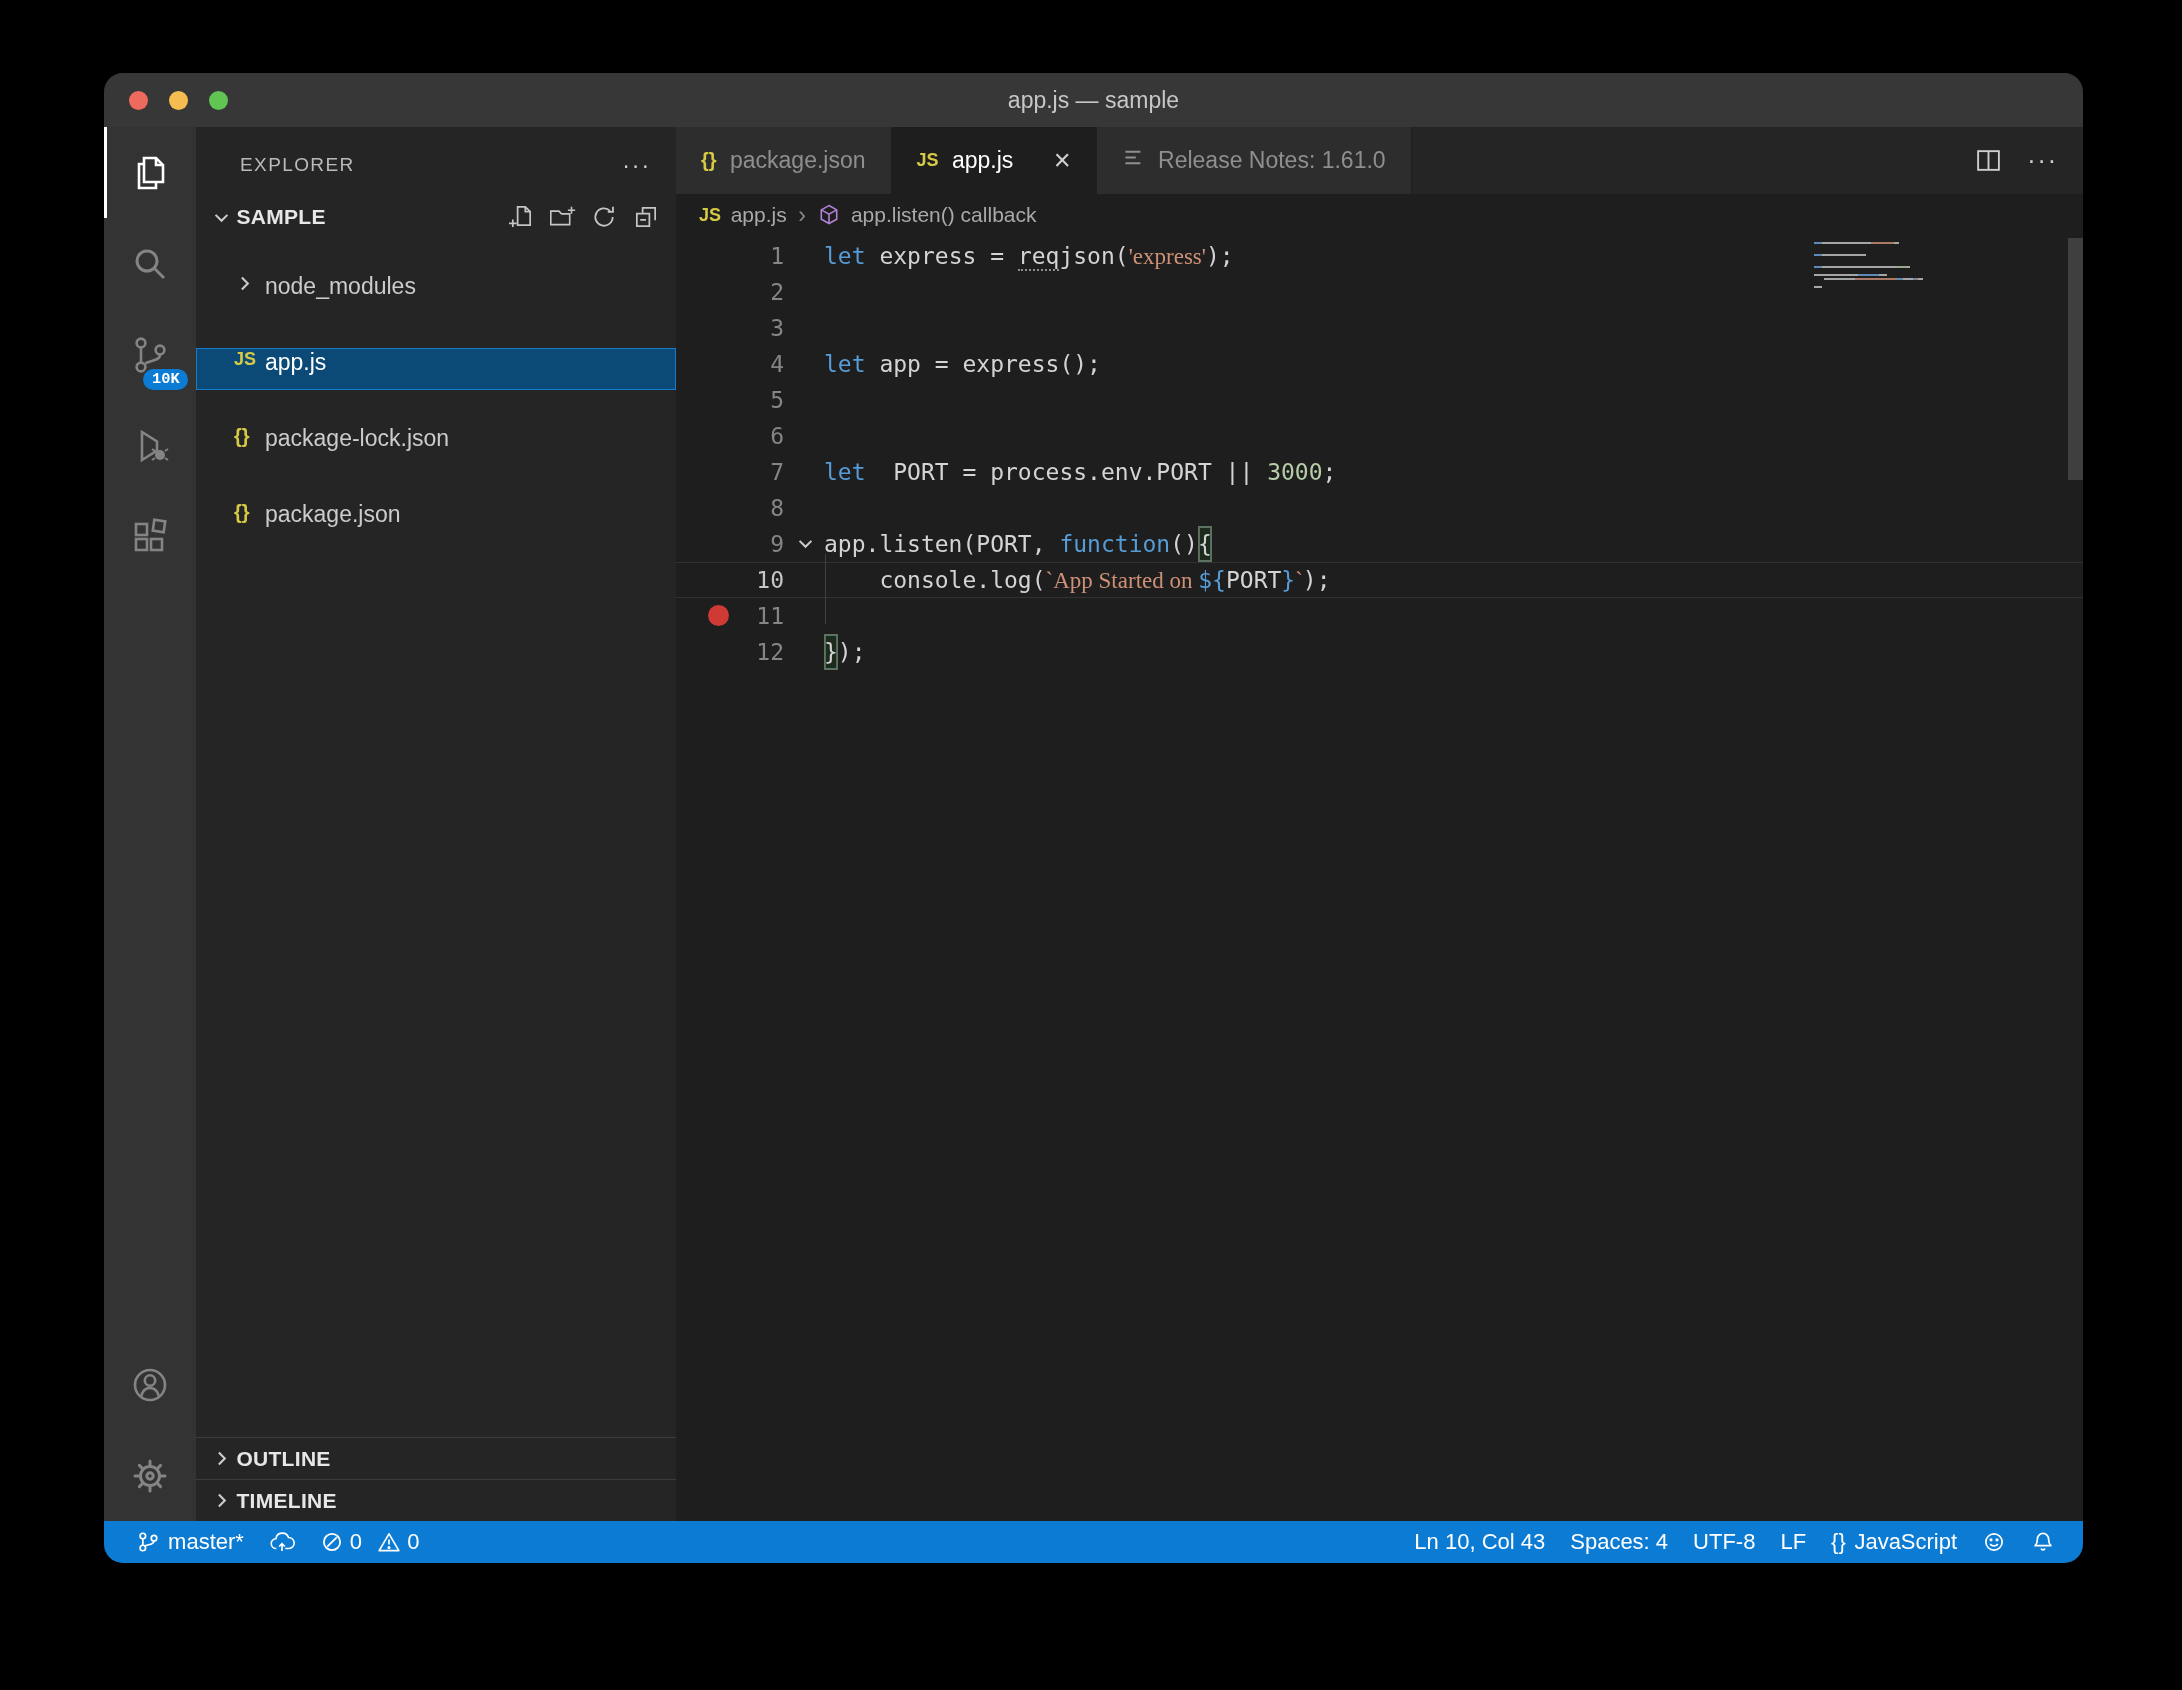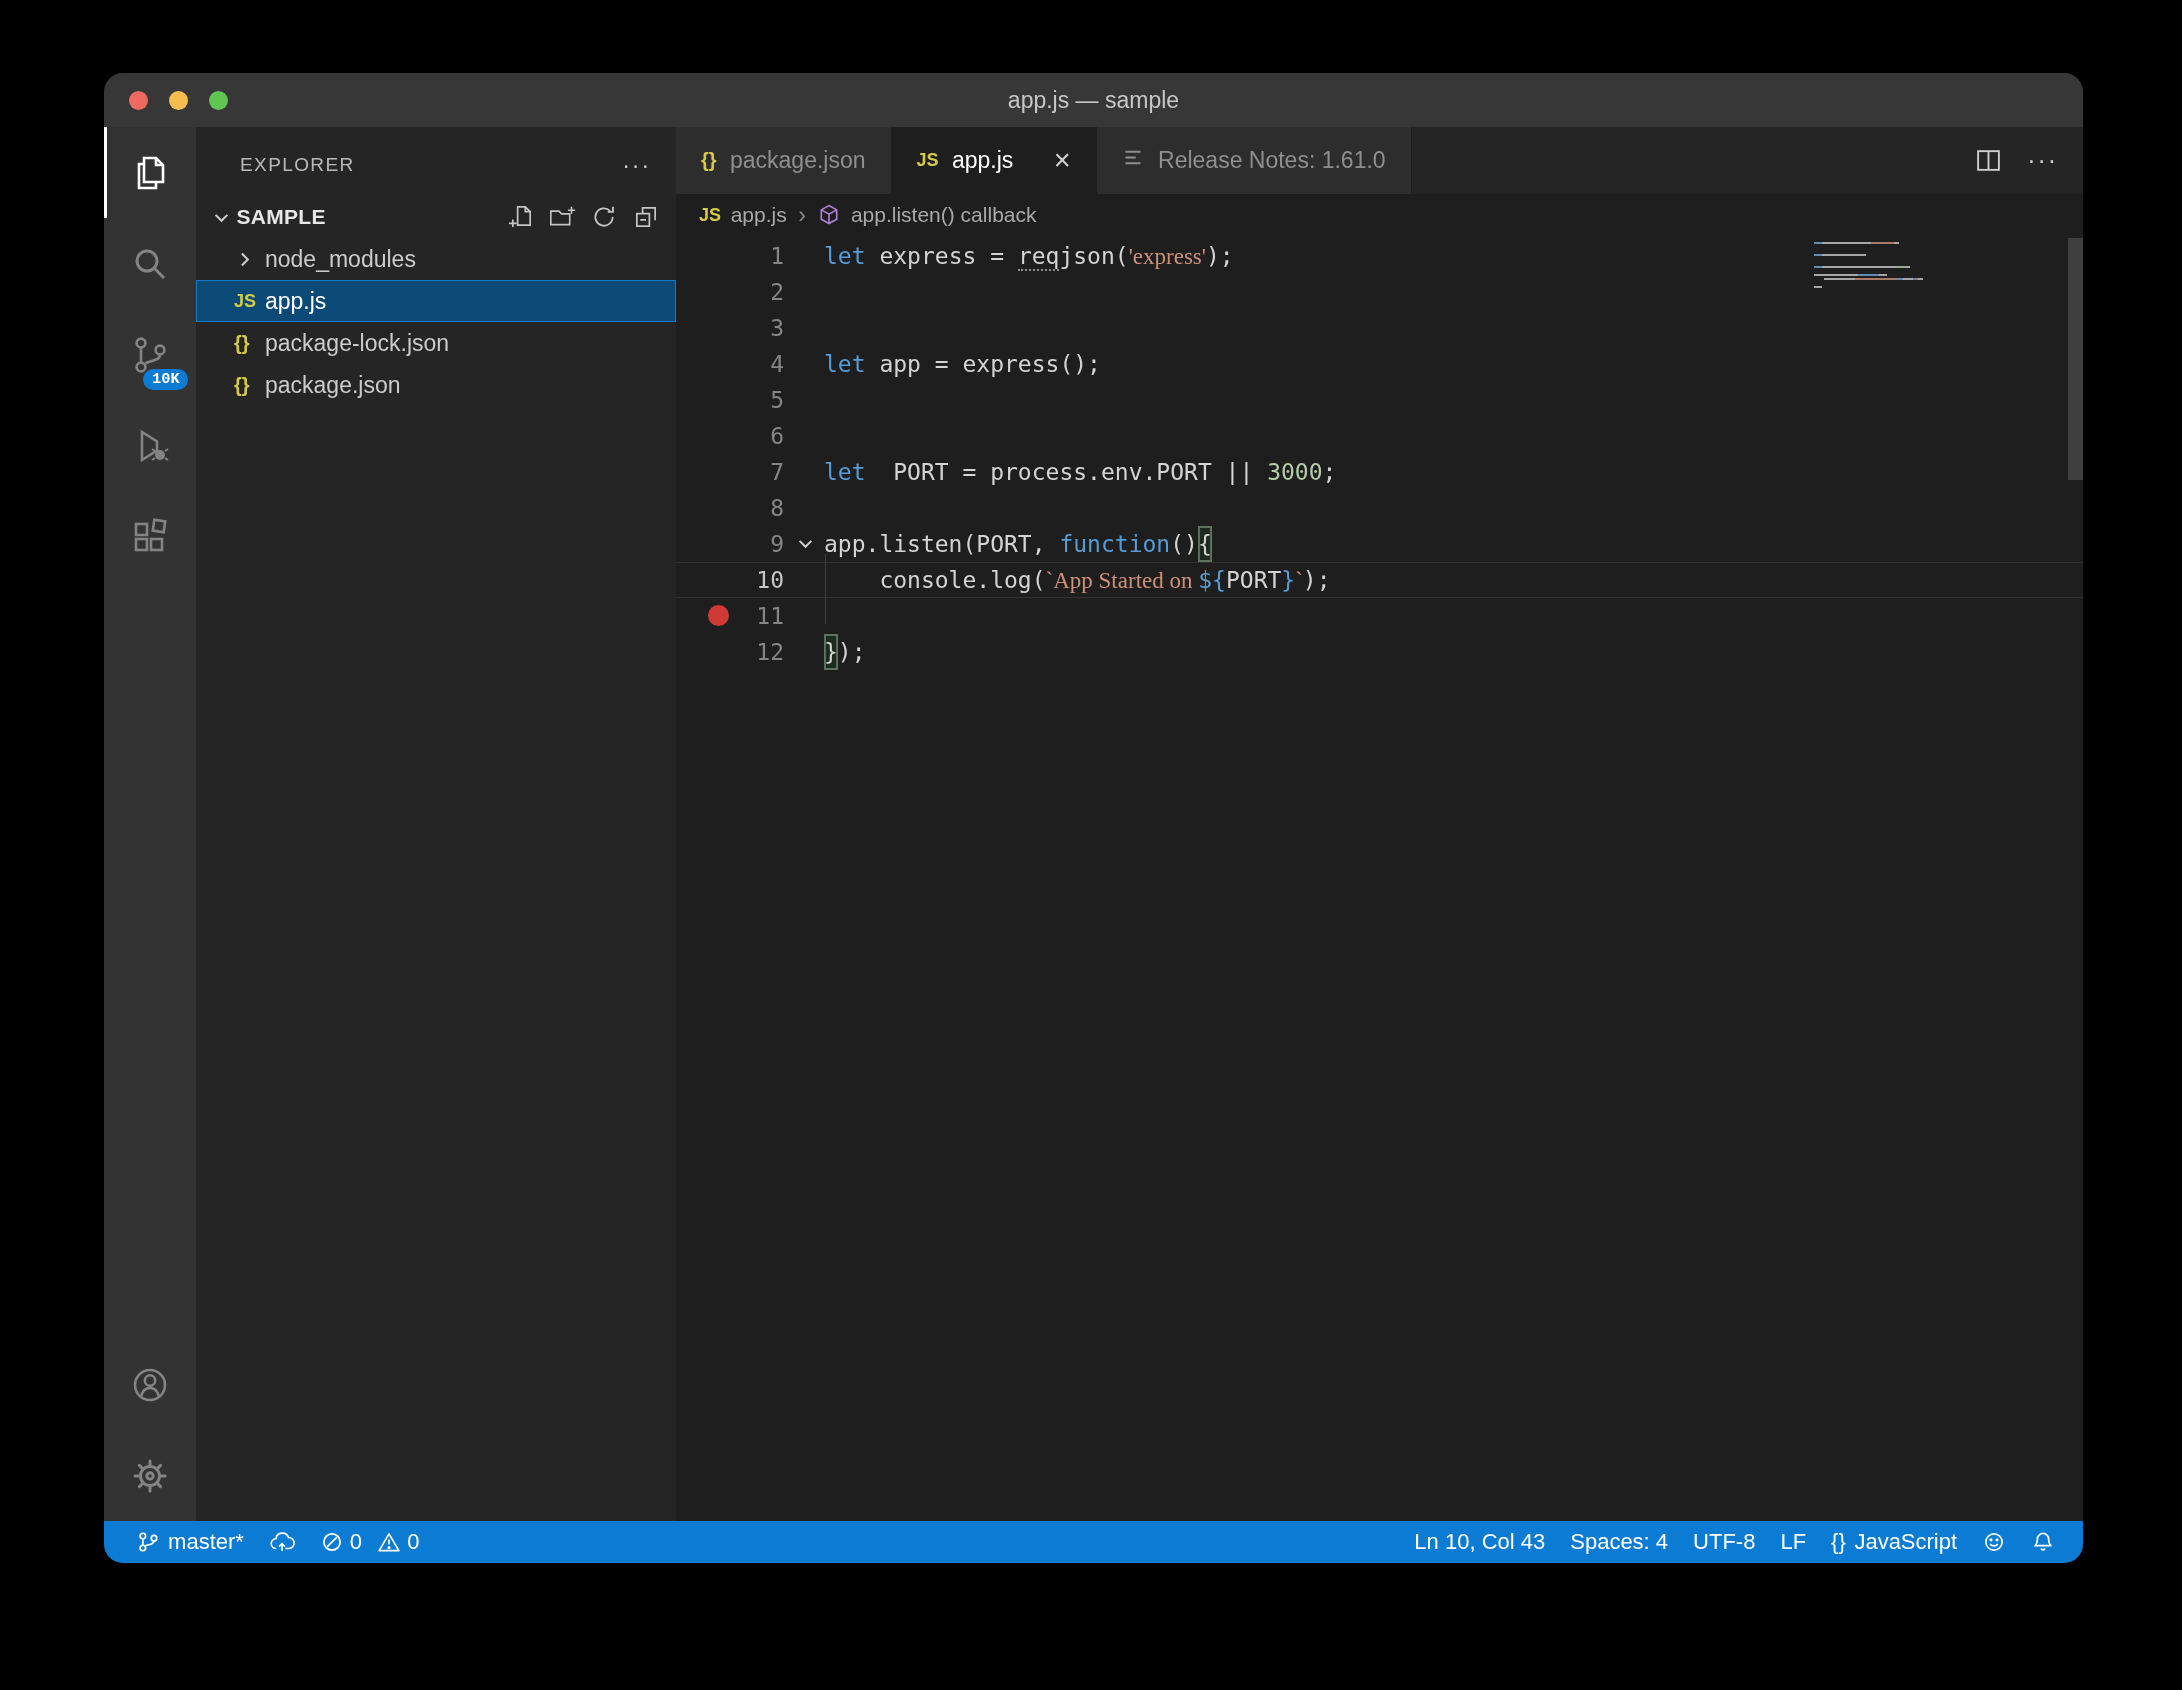--- a/index.html
+++ b/index.html
@@ -30,21 +30,21 @@
   .sidebar{width:480px;background:#252526;display:flex;flex-direction:column;flex:0 0 auto;position:relative;}
   .sb-header{height:69px;display:flex;align-items:center;padding:7.7px 25px 0 44px;color:#bababa;
     font-size:19px;letter-spacing:1.4px;}
   .sb-header .more{margin-left:auto;color:#d0d0d0;font-size:23px;letter-spacing:1.9px;cursor:pointer;}
   .section-row{height:42px;display:flex;align-items:center;padding-left:15.4px;color:#e7e7e7;}
   .section-row .chev{width:25px;display:flex;color:#cccccc;}
   .section-row .slabel{font-weight:bold;font-size:21px;letter-spacing:0.3px;}
   .sec-actions{margin-left:auto;display:flex;gap:15.4px;padding-right:17.3px;color:#c5c5c5;}
   .sec-actions .sa{display:flex;cursor:pointer;}
   .tree{display:flex;flex-direction:column;}
-  .tree-row{height:42px;display:flex;align-items:center;padding-left:37px;color:#cccccc;font-size:23px;cursor:pointer;border:1.9px solid transparent;}
+  .tree-row{height:42px;display:flex;align-items:flex-start;padding-left:37px;color:#cccccc;font-size:23px;cursor:pointer;border:1.9px solid transparent;margin-top:34px;}
   .tree-row .slot{width:31px;display:flex;align-items:center;flex:0 0 auto;}
   .tree-row.selected{background:var(--selection_bg,#0b4a77);border:1.9px solid var(--selection_border,#157ccb);color:#ffffff;}
   .ficon{font-weight:bold;font-size:18px;color:var(--yellow,#d6ca45);letter-spacing:0;}
   .ficon.json{font-size:20px;}
   .sb-bottom{margin-top:auto;}
   .sb-bottom .section-row{border-top:1px solid rgba(204,204,204,.14);}
   
   .editor{flex:1;display:flex;flex-direction:column;min-width:0;background:#1e1e1e;}
   .tabbar{height:67px;background:#252526;display:flex;align-items:stretch;flex:0 0 auto;}
   .tab{display:flex;align-items:center;padding:0 25px;font-size:23px;color:#8f8f8f;background:#2d2d2d;
@@ -220,20 +220,38 @@
             </span>
           <span>package-lock.json</span>
         </div>
         <div class="tree-row">
           <span class="slot">
               <span class="ficon json">{}</span>
             </span>
           <span>package.json</span>
         </div>
       </div>
+      <div class="sb-bottom">
+        <div class="section-row">
+          <span class="chev">
+            <svg width="21" height="21" viewBox="0 0 16 16" fill="none" stroke="currentColor" stroke-width="1.6">
+                <path d="M6 3.5L10.5 8 6 12.5"></path>
+              </svg>
+          </span>
+          <span class="slabel">OUTLINE</span>
+        </div>
+        <div class="section-row">
+          <span class="chev">
+            <svg width="21" height="21" viewBox="0 0 16 16" fill="none" stroke="currentColor" stroke-width="1.6">
+                <path d="M6 3.5L10.5 8 6 12.5"></path>
+              </svg>
+          </span>
+          <span class="slabel">TIMELINE</span>
+        </div>
+      </div>
     </div>
 
     <div class="editor">
       <div class="tabbar">
         <div class="tab">
           <span class="ficon json">{}</span>
           <span>package.json</span>
         </div>
         <div class="tab active">
           <span class="ficon">JS</span>

